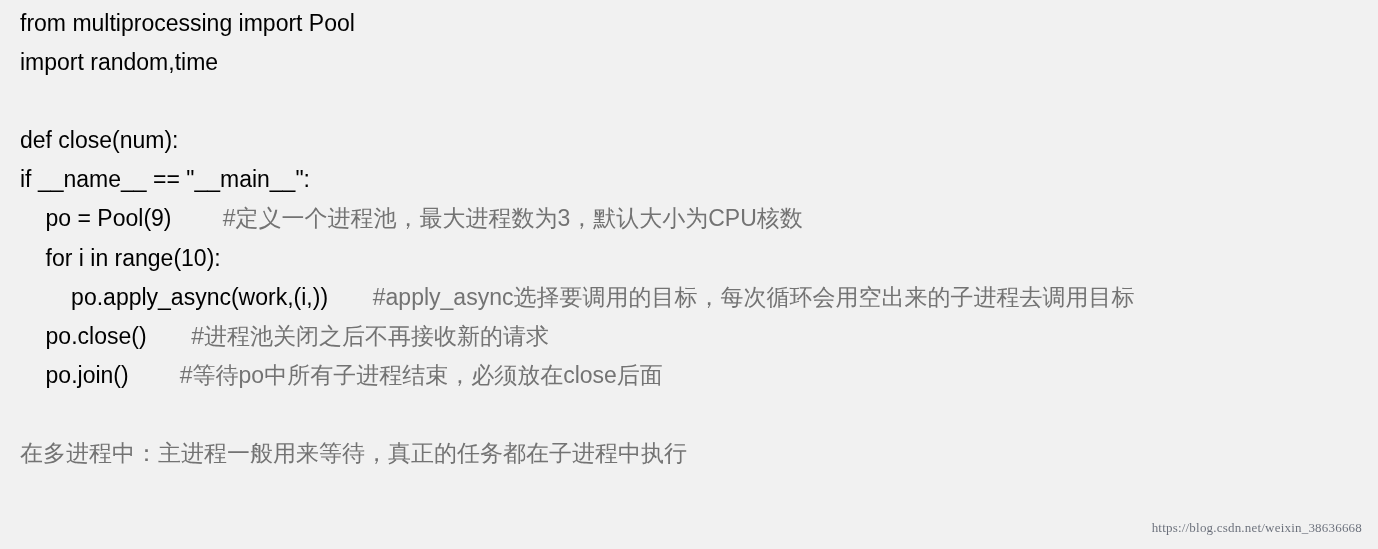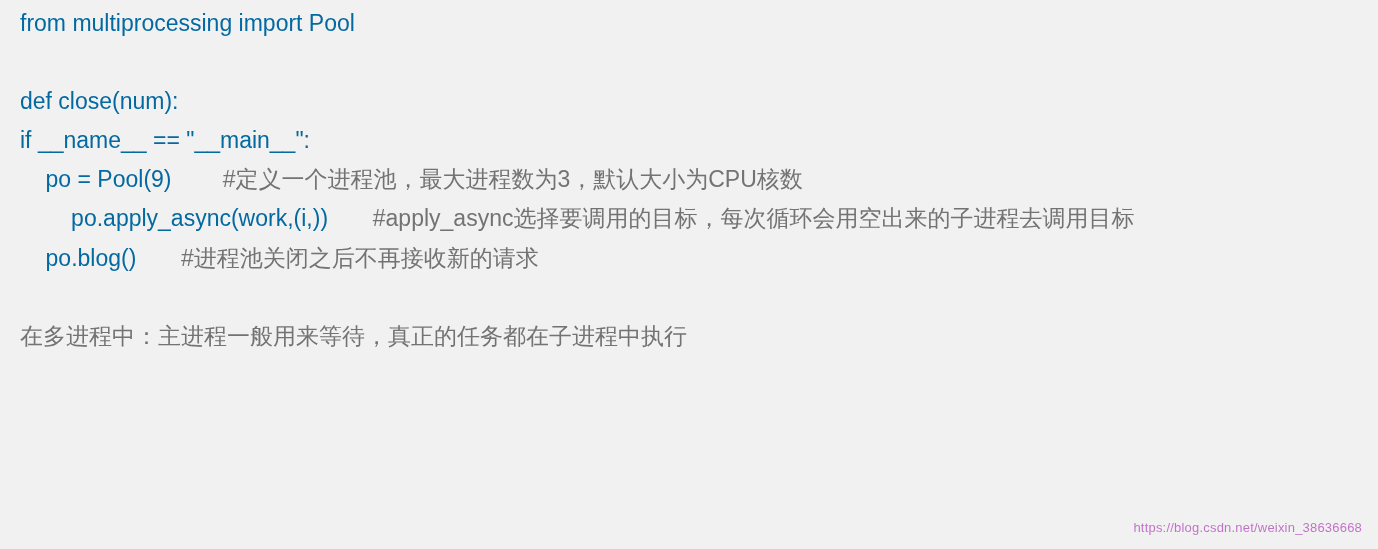--- a/index.html
+++ b/index.html
@@ -16,43 +16,47 @@
       line-height: 1.7;
       padding: 4px 20px;
       position: relative;
       overflow: hidden;
     }
     .code-line {
       white-space: pre;
       color: #0a6ed1;
     }
     .blue {
-      color: #0369a1;
+      color: #000000;
     }
     .green {
       color: #737373;
     }
     .watermark {
       position: absolute;
       right: 16px;
       bottom: 10px;
-      color: #a21caf;
+      color: #0f172a;
       font-size: 13px;
       opacity: 0.6;
       letter-spacing: 0.2px;
+      font-family: Liberation Serif, serif;
     }
   </style>
 </head>
 <body>
 
 <div>
   <div class="code-line blue">from multiprocessing import Pool</div>
+  <div class="code-line blue">import random,time</div>
   <div class="code-line">&nbsp;</div>
   <div class="code-line blue">def close(num):</div>
   <div class="code-line blue">if __name__ == "__main__":</div>
   <div class="code-line"><span class="blue">    po = Pool(9)        </span><span class="green">#定义一个进程池，最大进程数为3，默认大小为CPU核数</span></div>
+  <div class="code-line blue">    for i in range(10):</div>
   <div class="code-line"><span class="blue">        po.apply_async(work,(i,))       </span><span class="green">#apply_async选择要调用的目标，每次循环会用空出来的子进程去调用目标</span></div>
-  <div class="code-line"><span class="blue">    po.blog()       </span><span class="green">#进程池关闭之后不再接收新的请求</span></div>
+  <div class="code-line"><span class="blue">    po.close()       </span><span class="green">#进程池关闭之后不再接收新的请求</span></div>
+  <div class="code-line"><span class="blue">    po.join()        </span><span class="green">#等待po中所有子进程结束，必须放在close后面</span></div>
   <div class="code-line">&nbsp;</div>
   <div class="code-line green">在多进程中：主进程一般用来等待，真正的任务都在子进程中执行</div>
 </div>
 
 <div class="watermark">https://blog.csdn.net/weixin_38636668</div>
 
 </body></html>

